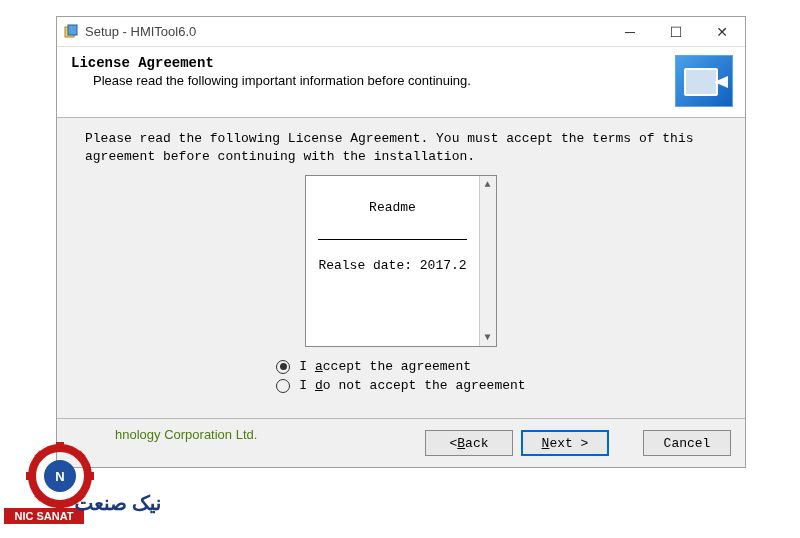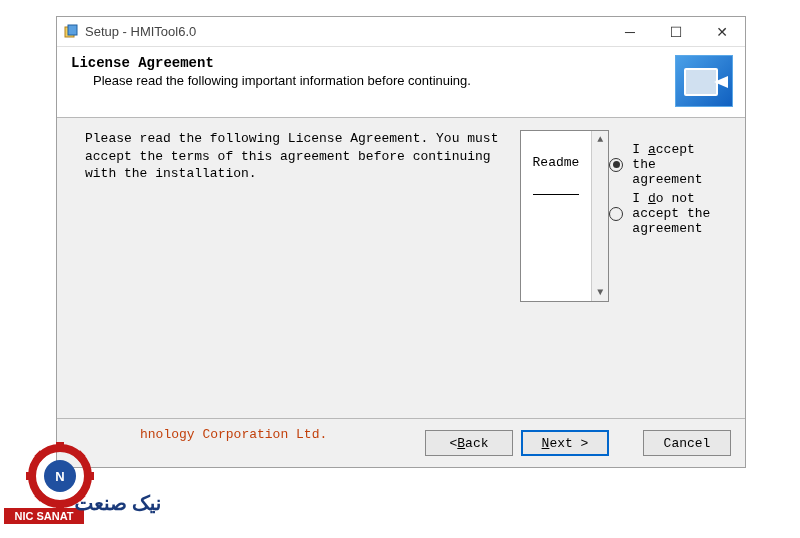--- a/index.html
+++ b/index.html
@@ -90,20 +90,22 @@
     right: 4px; top: 20px;
     width: 0; height: 0;
     border-top: 6px solid transparent;
     border-bottom: 6px solid transparent;
     border-right: 14px solid #fff;
   }
   .body {
     flex: 1;
     padding: 12px 28px 6px 28px;
     display: flex;
+    flex-direction: column;
+    align-items: center;
   }
   .instruction {
     font-family: "Courier New", monospace;
     font-size: 13px;
     line-height: 1.35;
     margin-bottom: 10px;
   }
   .license-box {
     background: #fff;
     border: 1px solid #888;
@@ -149,23 +151,23 @@
     border-radius: 50%;
     display: flex; align-items: center; justify-content: center;
     flex-shrink: 0;
   }
   .radio-dot {
     width: 7px; height: 7px; border-radius: 50%; background: #333;
   }
   .underline { text-decoration: underline; }
   .footer-text {
     position: absolute;
-    left: 140px; top: 427px;
-    color: #c2410c;
-    font-family: Liberation Mono, monospace;
+    left: 115px; top: 427px;
+    color: #4d7c0f;
+    font-family: Liberation Sans, sans-serif;
     font-size: 13px;
   }
   .button-bar {
     border-top: 1px solid #b8b8b8;
     padding: 11px 14px;
     display: flex;
     justify-content: flex-end;
     gap: 8px;
   }
   .btn {
@@ -217,20 +219,21 @@
     <div class="header-icon"></div>
   </div>
 
   <div class="body">
     <div class="instruction">Please read the following License Agreement. You must accept the terms of this agreement before continuing with the installation.</div>
 
     <div class="license-box">
       <div class="license-content">
         <div class="readme-title">Readme</div>
         <hr class="readme-hr">
+        <div class="readme-line">Realse date: 2017.2</div>
       </div>
       <div class="scrollbar">
         <div class="scroll-arrow up">▲</div>
         <div class="scroll-arrow down">▼</div>
       </div>
     </div>
 
     <div class="radios">
       <div class="radio-row">
         <span class="radio-circle">

